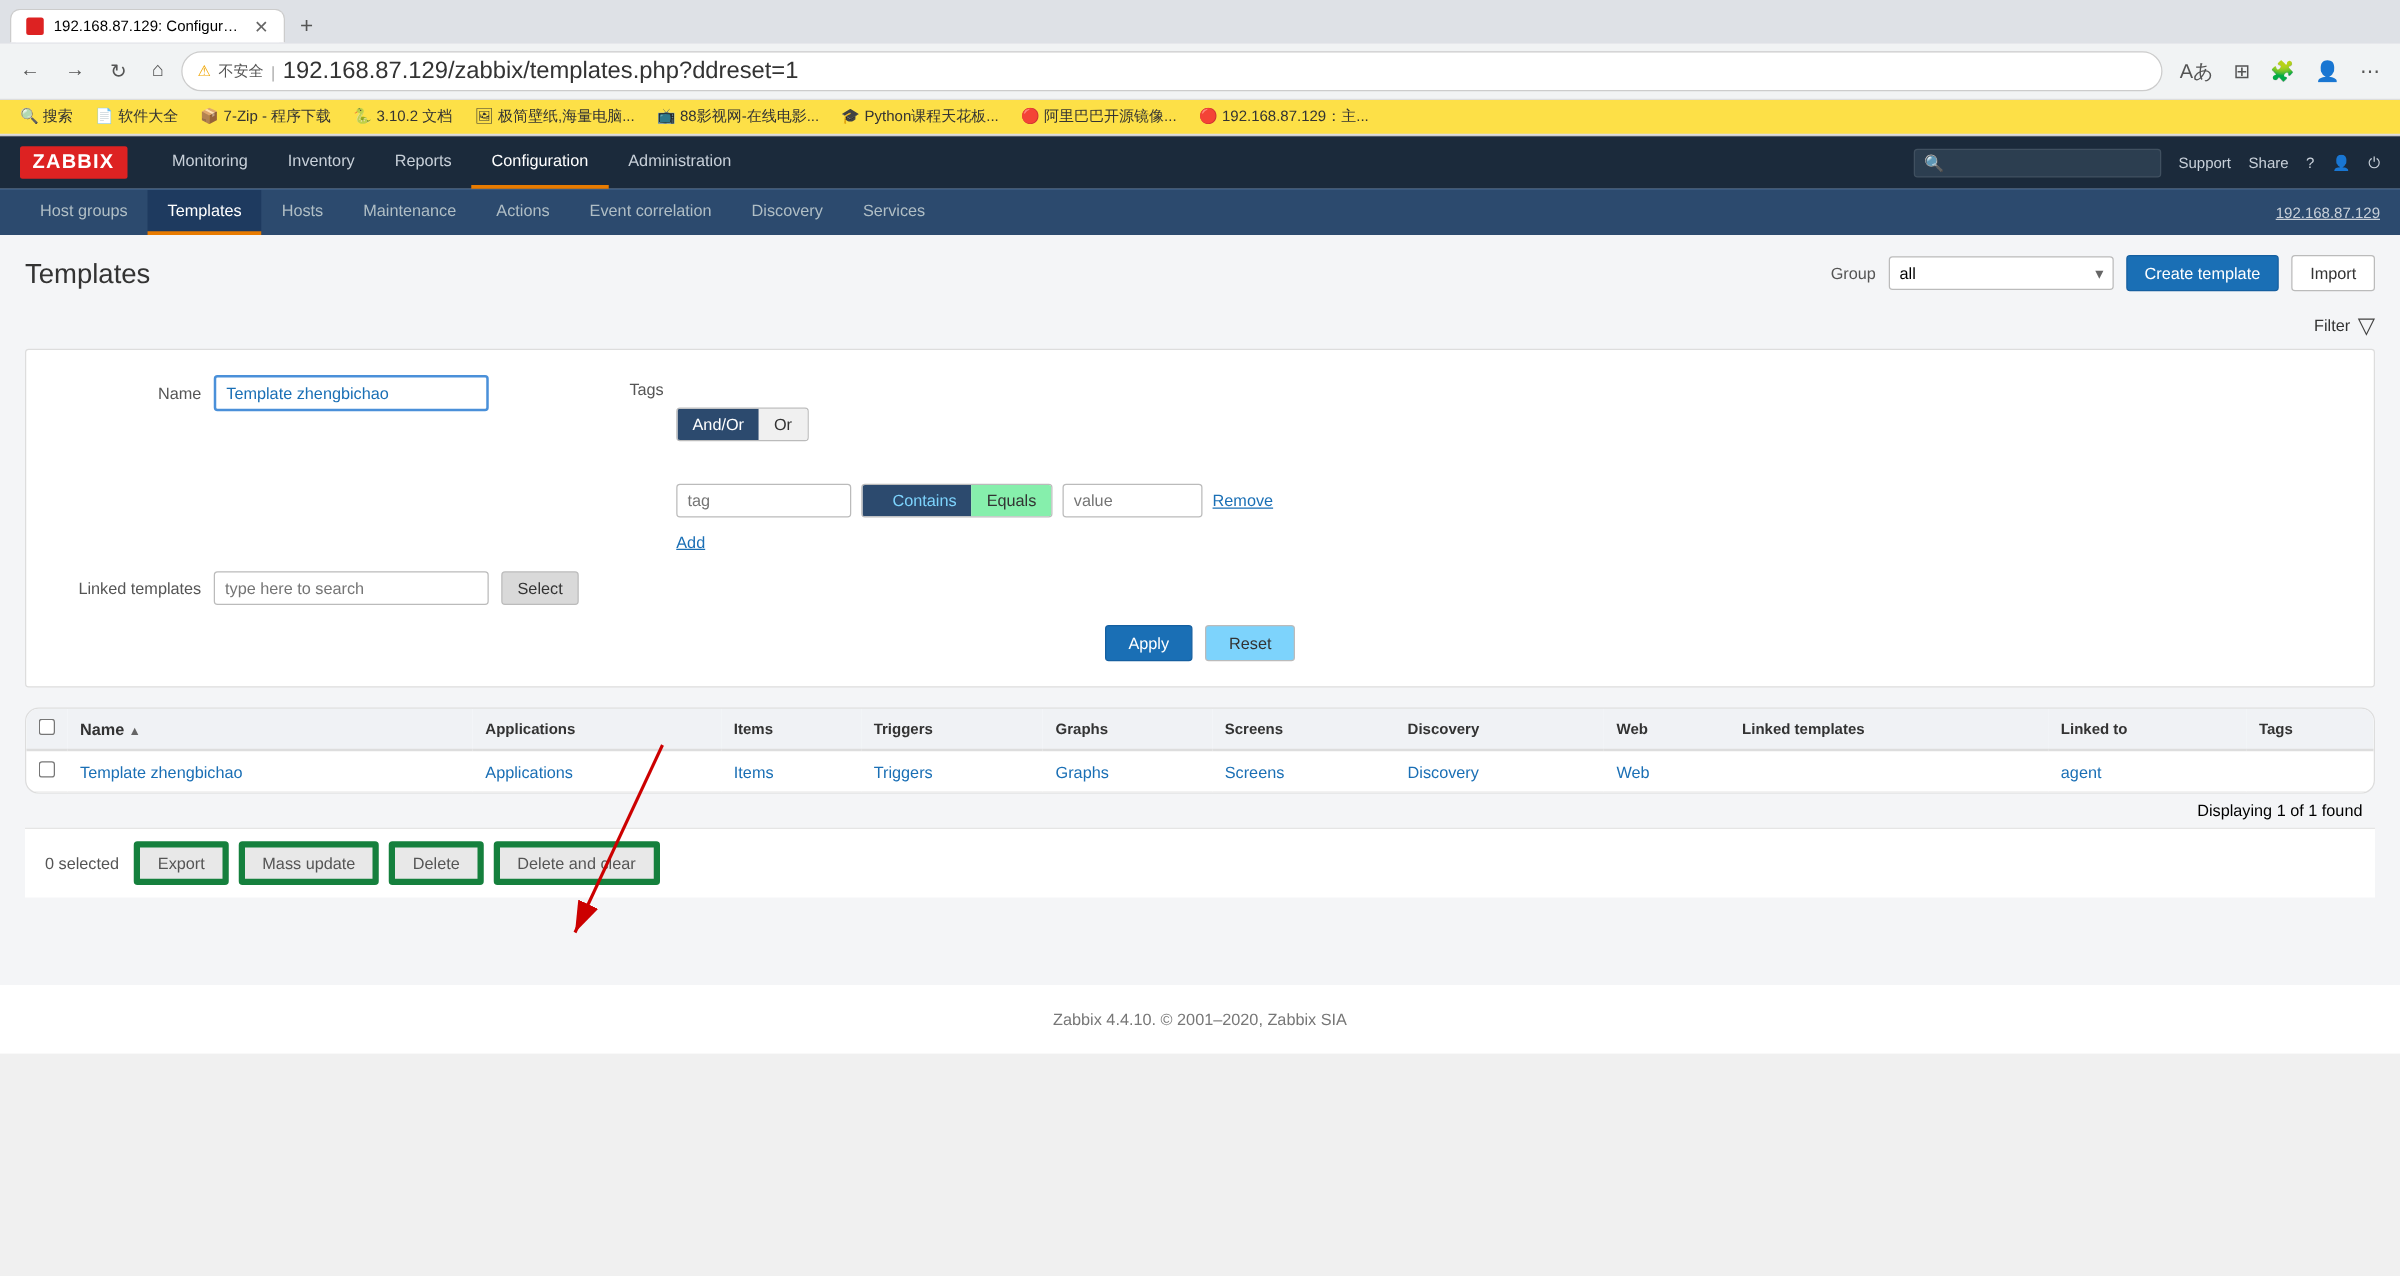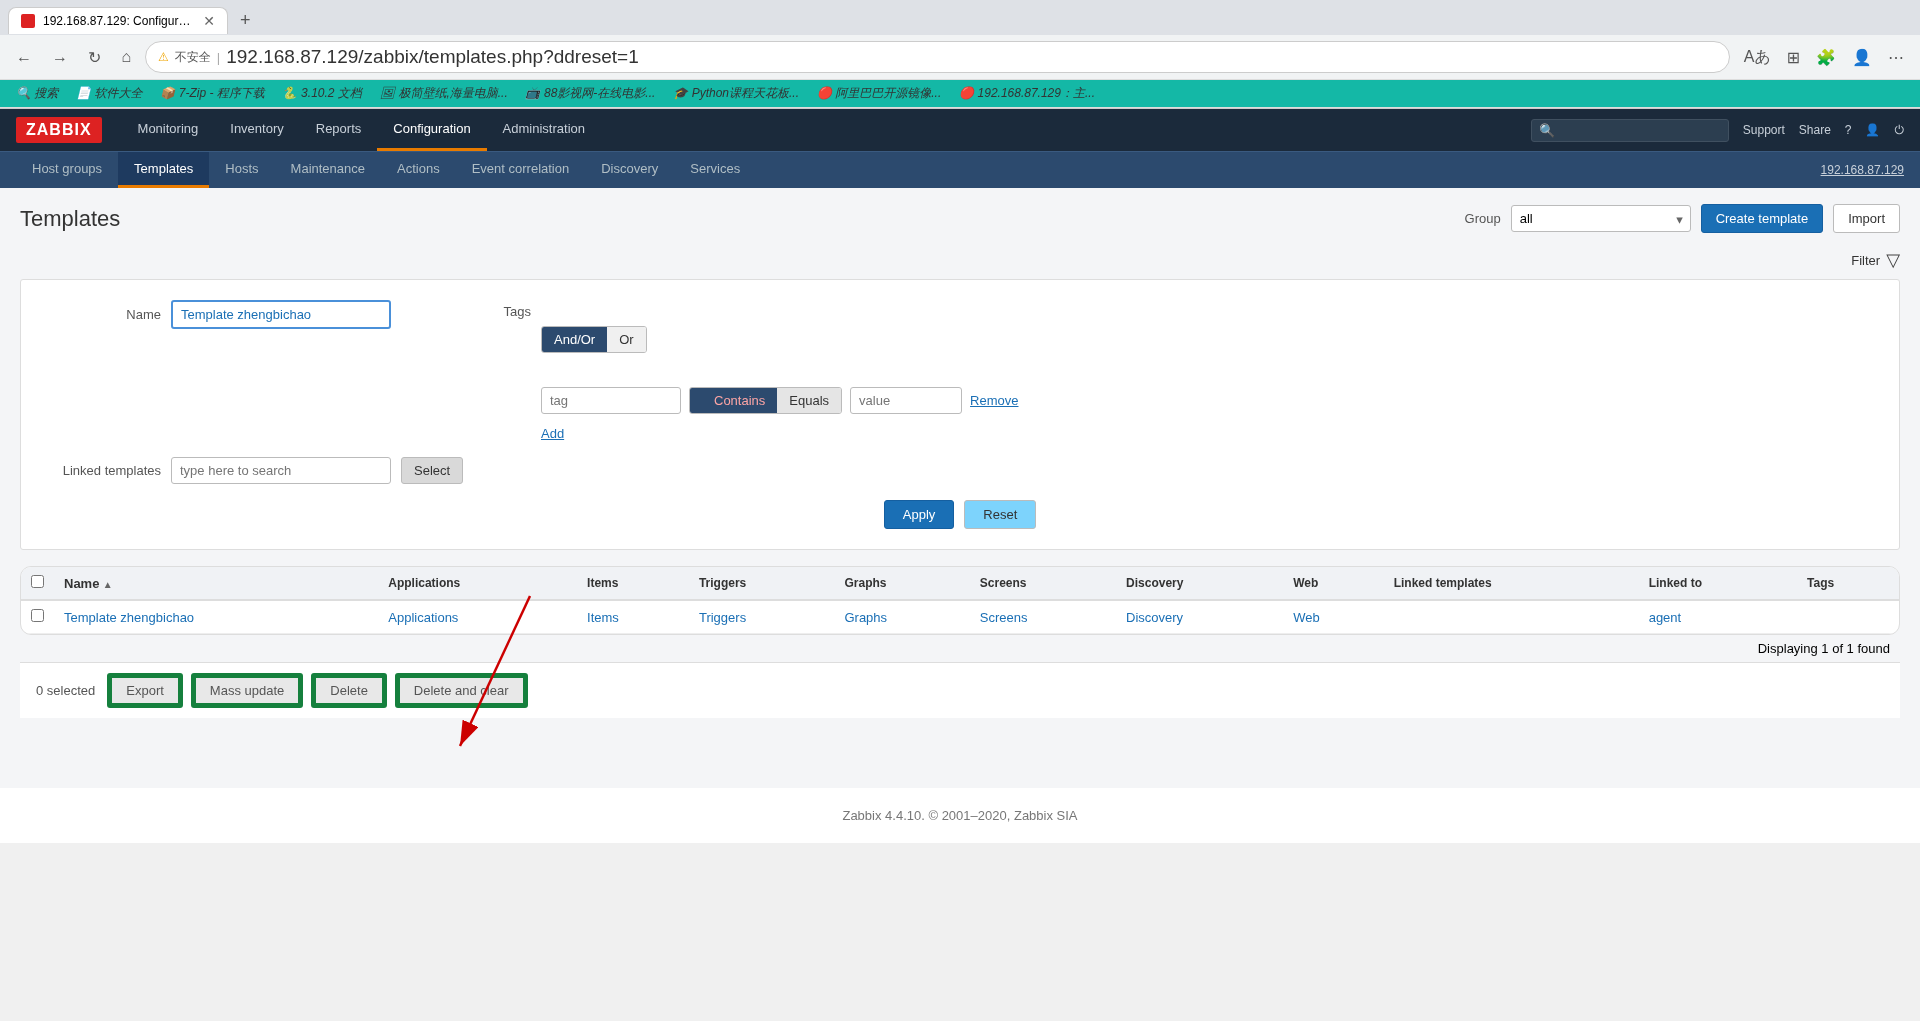--- a/index.html
+++ b/index.html
@@ -13,21 +13,21 @@
     .browser-tab .tab-title { overflow: hidden; text-overflow: ellipsis; white-space: nowrap; flex: 1; font-size: 12px; }
     .browser-tab .tab-close { color: #666; cursor: pointer; font-size: 14px; line-height: 1; }
     .browser-tab-new { background: none; border: none; font-size: 18px; cursor: pointer; color: #555; padding: 4px 8px; }
     .browser-nav-bar { display: flex; align-items: center; padding: 6px 10px; gap: 8px; background: #f1f3f4; border-bottom: 1px solid #ddd; }
     .browser-nav-btn { background: none; border: none; cursor: pointer; font-size: 16px; color: #555; padding: 4px 6px; border-radius: 50%; }
     .browser-address-bar { flex: 1; display: flex; align-items: center; background: #fff; border: 1px solid #ccc; border-radius: 20px; padding: 4px 12px; gap: 6px; }
     .browser-address-bar .security-icon { color: #f0a500; font-size: 12px; }
     .browser-address-bar .url-text { flex: 1; font-size: 19px; color: #333; }
     .browser-toolbar-icons { display: flex; gap: 4px; align-items: center; }
     .browser-toolbar-icon { background: none; border: none; cursor: pointer; font-size: 16px; color: #555; padding: 4px 6px; border-radius: 50%; }
-    .browser-bookmarks-bar { display: flex; align-items: center; padding: 3px 10px; gap: 6px; background: #14b8a6; border-bottom: 1px solid #ddd; overflow: hidden; font-style: italic; }
+    .browser-bookmarks-bar { display: flex; align-items: center; padding: 3px 10px; gap: 6px; background: #fde047; border-bottom: 1px solid #ddd; overflow: hidden; }
     .bookmark-item { font-size: 12px; color: #333; cursor: pointer; white-space: nowrap; padding: 2px 6px; border-radius: 4px; display: flex; align-items: center; gap: 4px; }
 
     
     .zabbix-app { background: #fff; }
     .zabbix-header { background: #1b2a3b; display: flex; align-items: center; padding: 0 16px; height: 42px; gap: 20px; }
     .zabbix-logo { background: #dd2222; color: #fff; font-weight: bold; font-size: 16px; padding: 4px 10px; border-radius: 2px; letter-spacing: 1px; }
     .zabbix-nav { display: flex; gap: 0; }
     .zabbix-nav-item { color: #c8d0d9; padding: 0 16px; height: 42px; display: flex; align-items: center; cursor: pointer; font-size: 13px; border-bottom: 3px solid transparent; }
     .zabbix-nav-item.active { color: #fff; border-bottom-color: #e87b00; }
     .zabbix-header-right { margin-left: auto; display: flex; align-items: center; gap: 14px; }
@@ -59,22 +59,22 @@
     .filter-input { border: 2px solid #4a90d9; border-radius: 3px; padding: 5px 8px; font-size: 13px; width: 220px; outline: none; color: #1a6fb5; }
     .filter-input-plain { border: 1px solid #bbb; border-radius: 3px; padding: 5px 8px; font-size: 13px; width: 220px; color: #999; }
     .btn-select { background: #d9d9d9; border: 1px solid #bbb; border-radius: 3px; padding: 5px 12px; cursor: pointer; font-size: 13px; color: #333; }
     .tags-section { display: flex; flex-direction: column; gap: 8px; }
     .tags-row { display: flex; align-items: center; gap: 8px; margin-top: 26px; }
     .tag-toggle-group { display: flex; border: 1px solid #bbb; border-radius: 3px; overflow: hidden; }
     .tag-toggle { padding: 5px 12px; cursor: pointer; font-size: 13px; border: none; background: #f0f0f0; color: #333; }
     .tag-toggle.active { background: #2c4a6e; color: #fff; }
     .tag-input { border: 1px solid #bbb; border-radius: 3px; padding: 5px 8px; font-size: 13px; width: 140px; color: #999; }
     .tag-condition-group { display: flex; border: 1px solid #bbb; border-radius: 3px; overflow: hidden; }
-    .tag-condition { padding: 5px 12px; cursor: pointer; font-size: 13px; border: none; background: #e5e5e5; color: #333; }
-    .tag-condition.active { background: #2c4a6e; color: #fca5a5; padding-left: 24px; }
+    .tag-condition { padding: 5px 12px; cursor: pointer; font-size: 13px; border: none; background: #86efac; color: #333; }
+    .tag-condition.active { background: #2c4a6e; color: #7dd3fc; padding-left: 24px; }
     .tag-value-input { border: 1px solid #bbb; border-radius: 3px; padding: 5px 8px; font-size: 13px; width: 112px; color: #999; }
     .tag-remove { color: #1a6fb5; cursor: pointer; font-size: 13px; text-decoration: underline; }
     .tag-add { color: #1a6fb5; cursor: pointer; font-size: 13px; text-decoration: underline; display: inline-block; margin-top: 4px; }
     .filter-actions { display: flex; justify-content: center; gap: 10px; margin-top: 8px; }
     .btn-apply { background: #1a6fb5; color: #fff; border: 1px solid #155fa0; border-radius: 3px; padding: 6px 18px; cursor: pointer; font-size: 13px; }
     .btn-reset { background: #7dd3fc; color: #333; border: 1px solid #bbb; border-radius: 3px; padding: 6px 18px; cursor: pointer; font-size: 13px; }
 
     
     .table-wrapper { background: #fff; border: 1px solid #ddd; border-radius: 11px; overflow: hidden; }
     .templates-table { width: 100%; border-collapse: collapse; }

